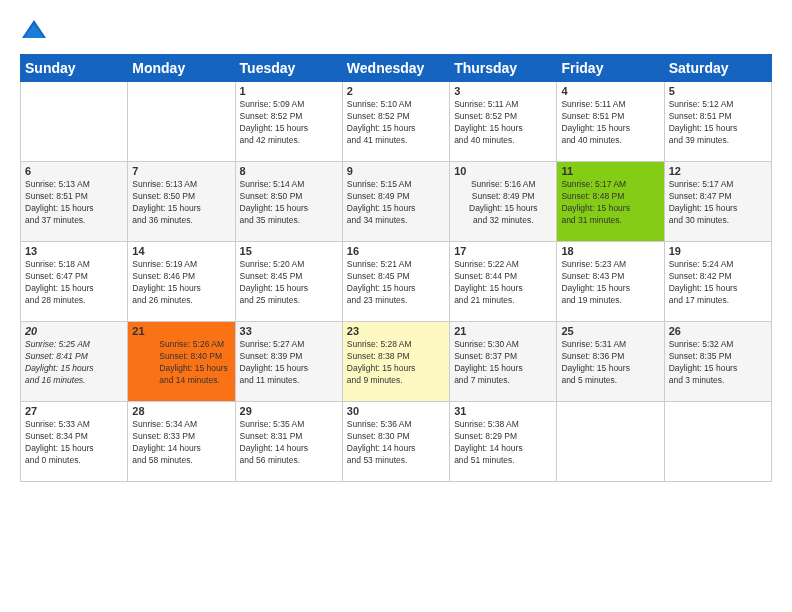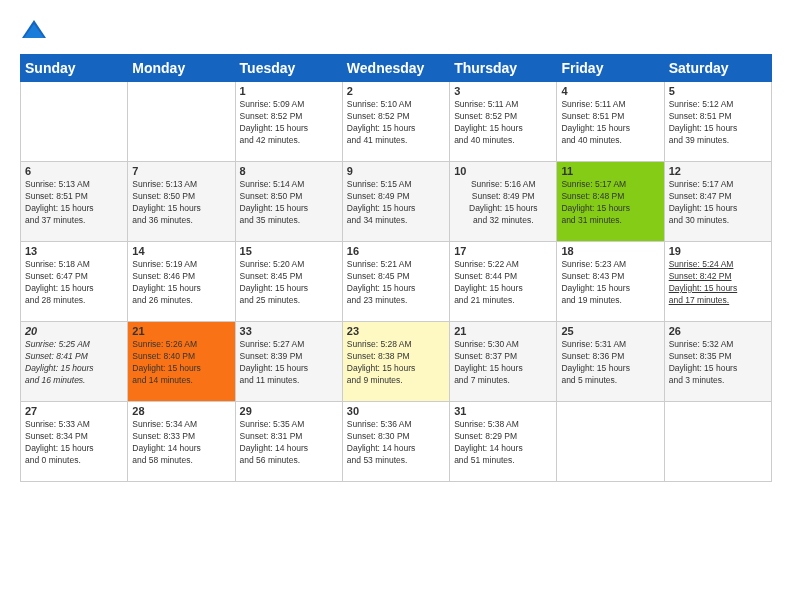--- a/index.html
+++ b/index.html
@@ -257,37 +257,37 @@
           </td>
           <td>
             <span class="day-num">18</span>
             <div class="day-info" style="white-space: pre-line;">Sunrise: 5:23 AM
 Sunset: 8:43 PM
 Daylight: 15 hours
 and 19 minutes.</div>
           </td>
           <td>
             <span class="day-num">19</span>
-            <div class="day-info" style="white-space: pre-line; text-decoration: underline;">Sunrise: 5:24 AM
+            <div class="day-info" style="white-space: pre-line;">Sunrise: 5:24 AM
 Sunset: 8:42 PM
 Daylight: 15 hours
 and 17 minutes.</div>
           </td>
         </tr>
         <tr>
           <td style="background: rgb(245, 245, 245); font-style: italic;">
             <span class="day-num">20</span>
             <div class="day-info" style="white-space: pre-line;">Sunrise: 5:25 AM
 Sunset: 8:41 PM
 Daylight: 15 hours
 and 16 minutes.</div>
           </td>
           <td style="background: #f97316;">
             <span class="day-num">21</span>
-            <div class="day-info" style="white-space: pre-line;">Sunrise: 5:26 AM
+            <div class="day-info" style="white-space: pre-line; margin-left: 27px;">Sunrise: 5:26 AM
 Sunset: 8:40 PM
 Daylight: 15 hours
 and 14 minutes.</div>
           </td>
           <td style="background: rgb(245, 245, 245);">
             <span class="day-num">33</span>
             <div class="day-info" style="white-space: pre-line;">Sunrise: 5:27 AM
 Sunset: 8:39 PM
 Daylight: 15 hours
 and 11 minutes.</div>

